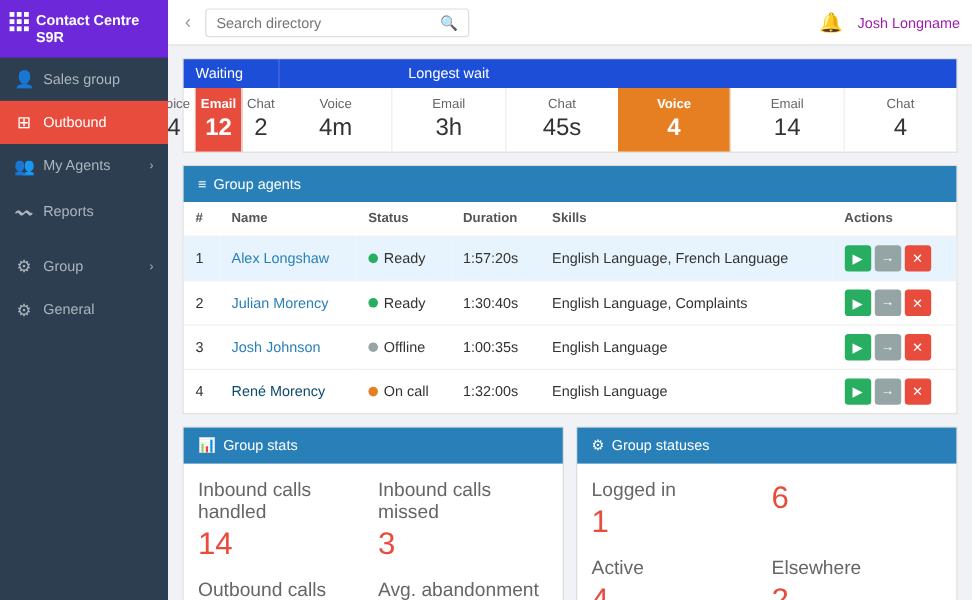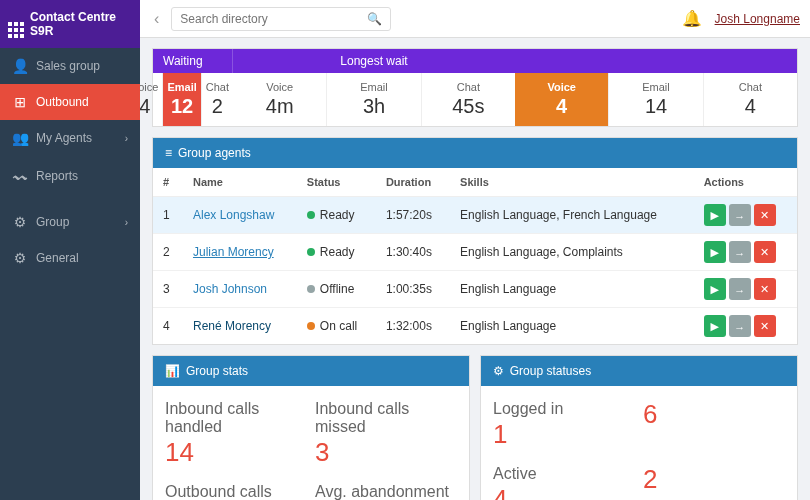--- a/index.html
+++ b/index.html
@@ -1,46 +1,46 @@
 <!DOCTYPE html>
 <html><head>
   <meta charset="utf-8">
   <style>
     * { box-sizing: border-box; margin: 0; padding: 0; }
     body { font-family: 'Segoe UI', Arial, sans-serif; font-size: 13px; background: #f0f2f5; color: #333; display: flex; height: 500px; overflow: hidden; }
 
     
     .sidebar { width: 140px; background: #2c3e50; color: #ccc; display: flex; flex-direction: column; flex-shrink: 0; }
-    .sidebar-header { background: #4c1d95; color: white; padding: 10px 8px; display: flex; align-items: flex-end; gap: 6px; font-weight: bold; font-size: 12px; }
+    .sidebar-header { background: #6d28d9; color: white; padding: 10px 8px; display: flex; align-items: flex-start; gap: 6px; font-weight: bold; font-size: 12px; }
     .sidebar-header .grid-icon { display: grid; grid-template-columns: repeat(3,4px); gap: 2px; }
     .sidebar-header .grid-dot { width: 4px; height: 4px; background: white; }
     .sidebar-item { padding: 10px 12px; display: flex; align-items: center; gap: 8px; cursor: pointer; font-size: 12px; color: #adb5bd; }
     .sidebar-item.active { background: #e74c3c; color: white; }
     .sidebar-item .icon { width: 16px; text-align: center; font-size: 14px; }
     .sidebar-item .label { flex: 1; }
     .sidebar-item .arrow { font-size: 10px; }
 
     
     .main { flex: 1; display: flex; flex-direction: column; overflow: hidden; }
 
     
     .topbar { background: white; height: 38px; display: flex; align-items: center; padding: 0 10px; border-bottom: 1px solid #ddd; gap: 8px; }
     .topbar .collapse-btn { color: #999; cursor: pointer; font-size: 16px; padding: 0 4px; }
     .search-box { flex: 1; max-width: 220px; border: 1px solid #ddd; border-radius: 3px; padding: 4px 8px; font-size: 12px; display: flex; align-items: center; gap: 4px; }
     .search-box input { border: none; outline: none; font-size: 12px; flex: 1; }
     .topbar-right { margin-left: auto; display: flex; align-items: center; gap: 12px; }
     .bell-icon { font-size: 16px; color: #555; cursor: pointer; }
-    .user-name { font-size: 12px; color: #7f1d1d; text-decoration: underline; }
+    .user-name { font-size: 12px; color: #a21caf; }
 
     
     .content { flex: 1; overflow-y: auto; padding: 10px 12px; display: flex; flex-direction: column; gap: 10px; }
 
     
     .stats-banner { background: white; border: 1px solid #ddd; }
-    .stats-banner-header { background: #6d28d9; color: white; display: grid; grid-template-columns: 80px 1fr 1fr; font-size: 12px; }
+    .stats-banner-header { background: #1d4ed8; color: white; display: grid; grid-template-columns: 80px 1fr 1fr; font-size: 12px; }
     .stats-banner-section { padding: 5px 10px; text-align: center; border-right: 1px solid rgba(255,255,255,0.2); }
     .stats-banner-section:last-child { border-right: none; }
     .stats-banner-body { display: grid; grid-template-columns: 80px 1fr 1fr; }
     .stats-col { display: flex; align-items: stretch; justify-content: flex-end; }
     .stat-cell { flex: 1; text-align: center; padding: 8px 4px; border-right: 1px solid #eee; }
     .stat-cell:last-child { border-right: none; }
     .stat-cell .stat-label { font-size: 11px; color: #666; margin-bottom: 2px; }
     .stat-cell .stat-value { font-size: 20px; font-weight: 300; color: #333; }
     .stat-cell.highlight-red { background: #e74c3c; }
     .stat-cell.highlight-red .stat-label, .stat-cell.highlight-red .stat-value { color: white; font-weight: bold; }
@@ -227,21 +227,21 @@
     <td>
       <div class="action-btns">
         <button class="action-btn btn-green">▶</button>
         <button class="action-btn btn-gray">→</button>
         <button class="action-btn btn-red">✕</button>
       </div>
     </td>
   </tr>
             <tr>
     <td>2</td>
-    <td style="color:#2980b9;font-weight:500;text-decoration:underline;">Julian Morency</td>
+    <td style="color:#2980b9;font-weight:500;">Julian Morency</td>
     <td>
       <span class="status-dot dot-green"></span>Ready
     </td>
     <td>1:30:40s</td>
     <td>English Language, Complaints</td>
     <td>
       <div class="action-btns">
         <button class="action-btn btn-green">▶</button>
         <button class="action-btn btn-gray">→</button>
         <button class="action-btn btn-red">✕</button>
@@ -323,20 +323,21 @@
             <div class="block-value">1</div>
           </div>
           <div class="stat-block">
             <div class="block-value">6</div>
           </div>
           <div class="stat-block">
             <div class="block-label">Active</div>
             <div class="block-value">4</div>
           </div>
           <div class="stat-block">
+            <div class="block-label">Elsewhere</div>
             <div class="block-value">2</div>
           </div>
 
         </div>
       </div>
     </div>
 
   </div>
 </div>
 

